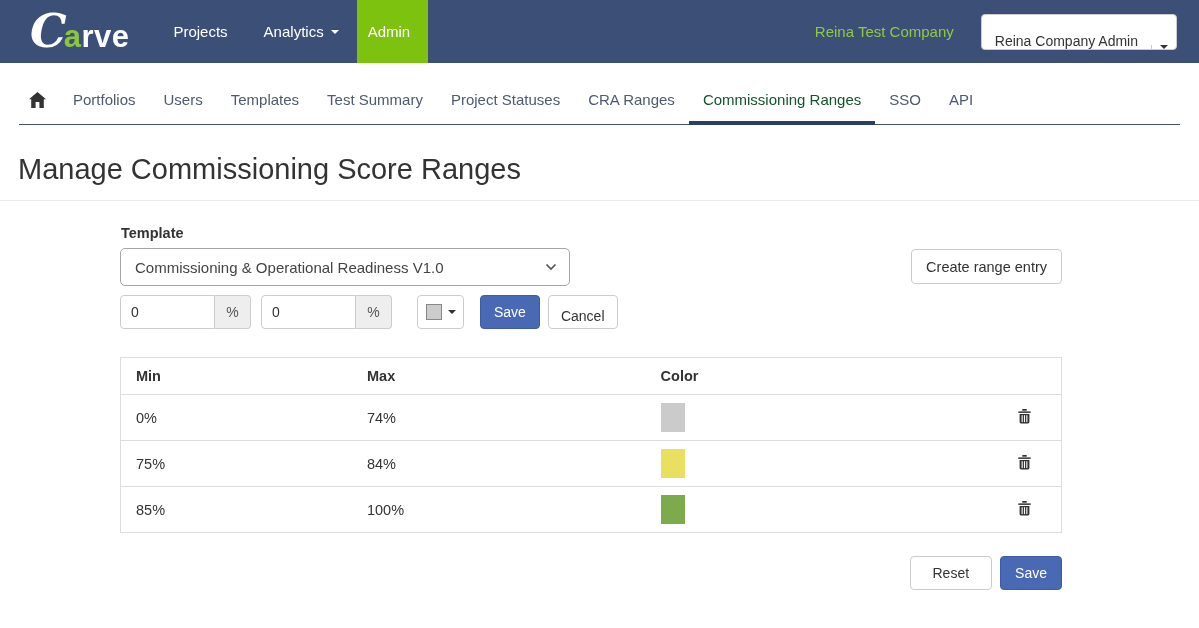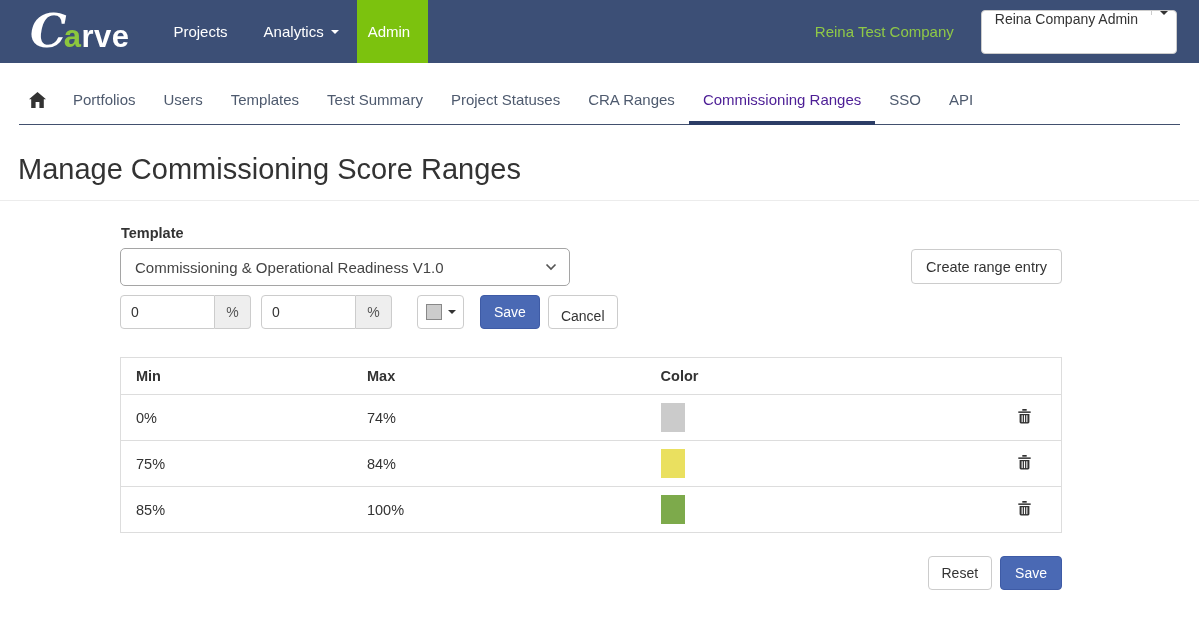--- a/index.html
+++ b/index.html
@@ -18,33 +18,33 @@
   .logo-word { font-size:31px; font-weight:bold; color:#fff; letter-spacing:0.5px; margin-top:10px; }
   .logo-a { color:#8cc63e; }
   .nav-links { display:flex; align-items:stretch; }
   .nav-link { display:flex; align-items:center; gap:7px; padding:0 18px;
               color:#fff; font-size:15px; cursor:pointer; }
   .nav-link.active { background:#7cc20e;padding-left:11px; }
   .caret-down { width:0; height:0; border-left:4px solid transparent;
                 border-right:4px solid transparent; border-top:4px solid currentColor; display:inline-block; }
   .nav-right { margin-left:auto; display:flex; align-items:center; gap:27px; padding-right:22px; }
   .company-name { color:#8fc847; font-size:15px; }
-  .user-btn { background:#fff; border:1px solid #ccc; border-radius:4px; height:44px;
-              display:flex; align-items:flex-start; overflow:hidden; cursor:pointer; }
+  .user-btn { background:#fff; border:1px solid #ccc; border-radius:4px; height:36px;
+              display:flex; align-items:flex-end; overflow:hidden; cursor:pointer; }
   .user-btn-main { display:flex; align-items:center; padding:0 13px; font-size:14px; color:#333; }
   .user-btn-caret { width:25px; border-left:1px solid #ccc; display:flex; align-items:center;
                     justify-content:center; color:#333; }
 
   
   .subnav { display:flex; align-items:stretch; height:50px; margin:12px 19px 0 19px;
             border-bottom:1px solid #42506e; }
   .subnav-home { display:flex; align-items:center; padding:0 13px 0 10px; cursor:pointer; }
   .subnav-item { display:flex; align-items:center; padding:0 14px; font-size:15px;
                  color:#4e5a6e; cursor:pointer; position:relative; white-space:nowrap; }
-  .subnav-item.active { color:#4c1d95;text-align:right; }
+  .subnav-item.active { color:#14532d;text-align:right; }
   .subnav-item.active::after { content:""; position:absolute; left:0; right:0; bottom:-1px;
                                height:4px; background:#2c3d66; }
 
   
   .page-title { font-size:29px; font-weight:400; color:#333; margin:28px 0 0 18px; }
   .title-rule { border:none; border-top:1px solid #ececec; margin:14px 0 0 0; }
 
   
   .content { margin:24px 137px 0 120px; }
 
@@ -77,21 +77,21 @@
                  border:1px solid #ddd; font-size:14.5px; }
   .range-table th { text-align:left; font-weight:bold; color:#333;
                     padding:10px 15px 10px; border-bottom:1px solid #ddd; }
   .range-table td { padding:8px 15px; border-top:1px solid #ddd; vertical-align:middle; }
   .col-min { width:24.6%; } .col-max { width:31.2%; } .col-color { width:37.6%; }
   .row-swatch { width:24px; height:29px; }
   .trash-btn { background:none; border:none; padding:2px 4px; cursor:pointer; display:inline-block; }
 
   
   .footer-actions { display:flex; justify-content:flex-end; gap:8px; margin-top:23px; }
-  .footer-reset { height:34px; padding:0 13px; }
+  .footer-reset { height:34px; padding:0 22px; }
   .footer-save { height:34px; padding:0 14px; }
 </style>
 </head>
 <body>
 
 <header class="navbar">
   <div class="logo">
     <span class="logo-c">C</span>
     <span class="logo-word"><span class="logo-a">a</span><span>rve</span></span>
   </div>

